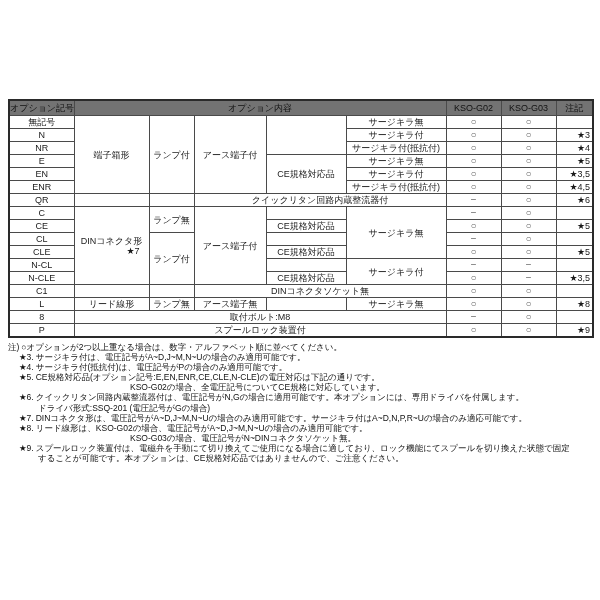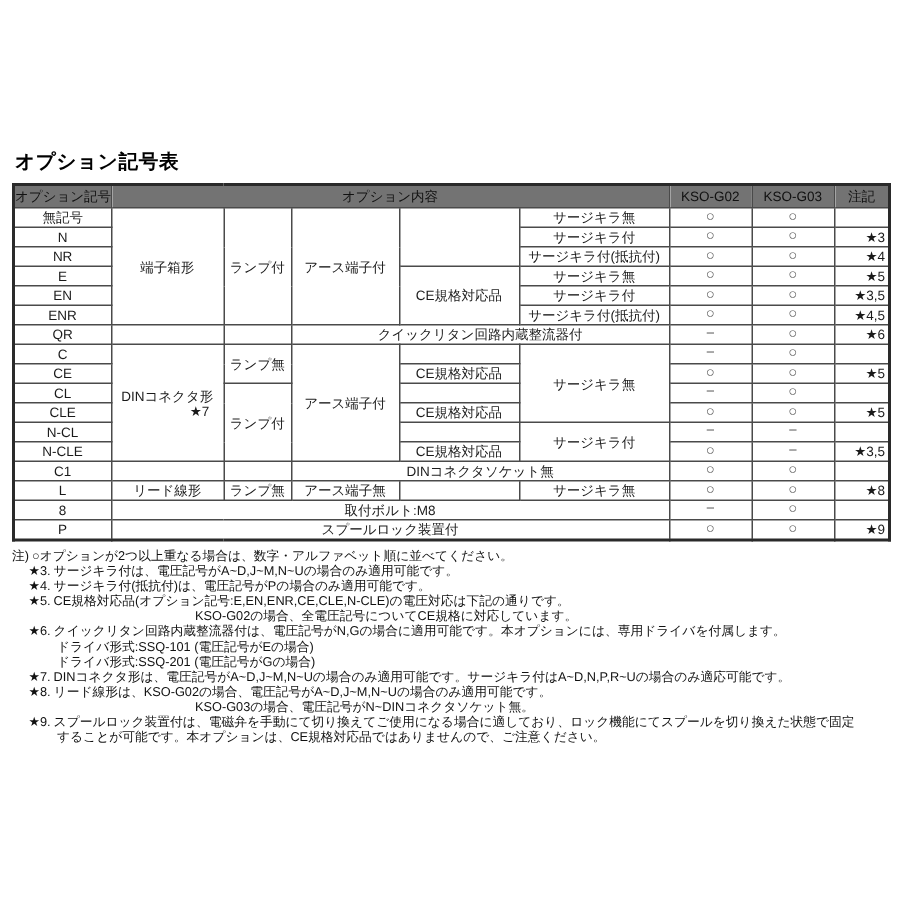--- a/index.html
+++ b/index.html
@@ -18,21 +18,20 @@
   .nline .lab{display:inline-block;margin-right:2px;}
   .i0{padding-left:0;}
   .i1{padding-left:11px;}
   .i2{padding-left:30px;}
   .i3{padding-left:122px;}
 </style>
 </head>
 <body>
 
 <div class="page">
-  <div class="doc-title">オプション記号表</div>
 
   <table class="opt">
     <colgroup>
       <col style="width:65px">
         <col style="width:75px">
         <col style="width:45px">
       <col style="width:72px">
         <col style="width:80px">
         <col style="width:100px">
       <col style="width:55px">
@@ -193,21 +192,20 @@
     </tbody>
   </table>
 
   <div class="notes">
     <div class="nline i0"><span class="lab">注)</span><span>○オプションが2つ以上重なる場合は、数字・アルファベット順に並べてください。</span></div>
     <div class="nline i1"><span class="lab">★3.</span><span>サージキラ付は、電圧記号がA~D,J~M,N~Uの場合のみ適用可能です。</span></div>
     <div class="nline i1"><span class="lab">★4.</span><span>サージキラ付(抵抗付)は、電圧記号がPの場合のみ適用可能です。</span></div>
     <div class="nline i1"><span class="lab">★5.</span><span>CE規格対応品(オプション記号:E,EN,ENR,CE,CLE,N-CLE)の電圧対応は下記の通りです。</span></div>
     <div class="nline i3"><span>KSO-G02の場合、全電圧記号についてCE規格に対応しています。</span></div>
     <div class="nline i1"><span class="lab">★6.</span><span>クイックリタン回路内蔵整流器付は、電圧記号がN,Gの場合に適用可能です。本オプションには、専用ドライバを付属します。</span></div>
-    <div class="nline i2"><span>ドライバ形式:SSQ-101 (電圧記号がEの場合)</span></div>
     <div class="nline i2"><span>ドライバ形式:SSQ-201 (電圧記号がGの場合)</span></div>
     <div class="nline i1"><span class="lab">★7.</span><span>DINコネクタ形は、電圧記号がA~D,J~M,N~Uの場合のみ適用可能です。サージキラ付はA~D,N,P,R~Uの場合のみ適応可能です。</span></div>
     <div class="nline i1"><span class="lab">★8.</span><span>リード線形は、KSO-G02の場合、電圧記号がA~D,J~M,N~Uの場合のみ適用可能です。</span></div>
     <div class="nline i3"><span>KSO-G03の場合、電圧記号がN~DINコネクタソケット無。</span></div>
     <div class="nline i1"><span class="lab">★9.</span><span>スプールロック装置付は、電磁弁を手動にて切り換えてご使用になる場合に適しており、ロック機能にてスプールを切り換えた状態で固定</span></div>
     <div class="nline i2"><span>することが可能です。本オプションは、CE規格対応品ではありませんので、ご注意ください。</span></div>
   </div>
 </div>
 
 </body></html>

